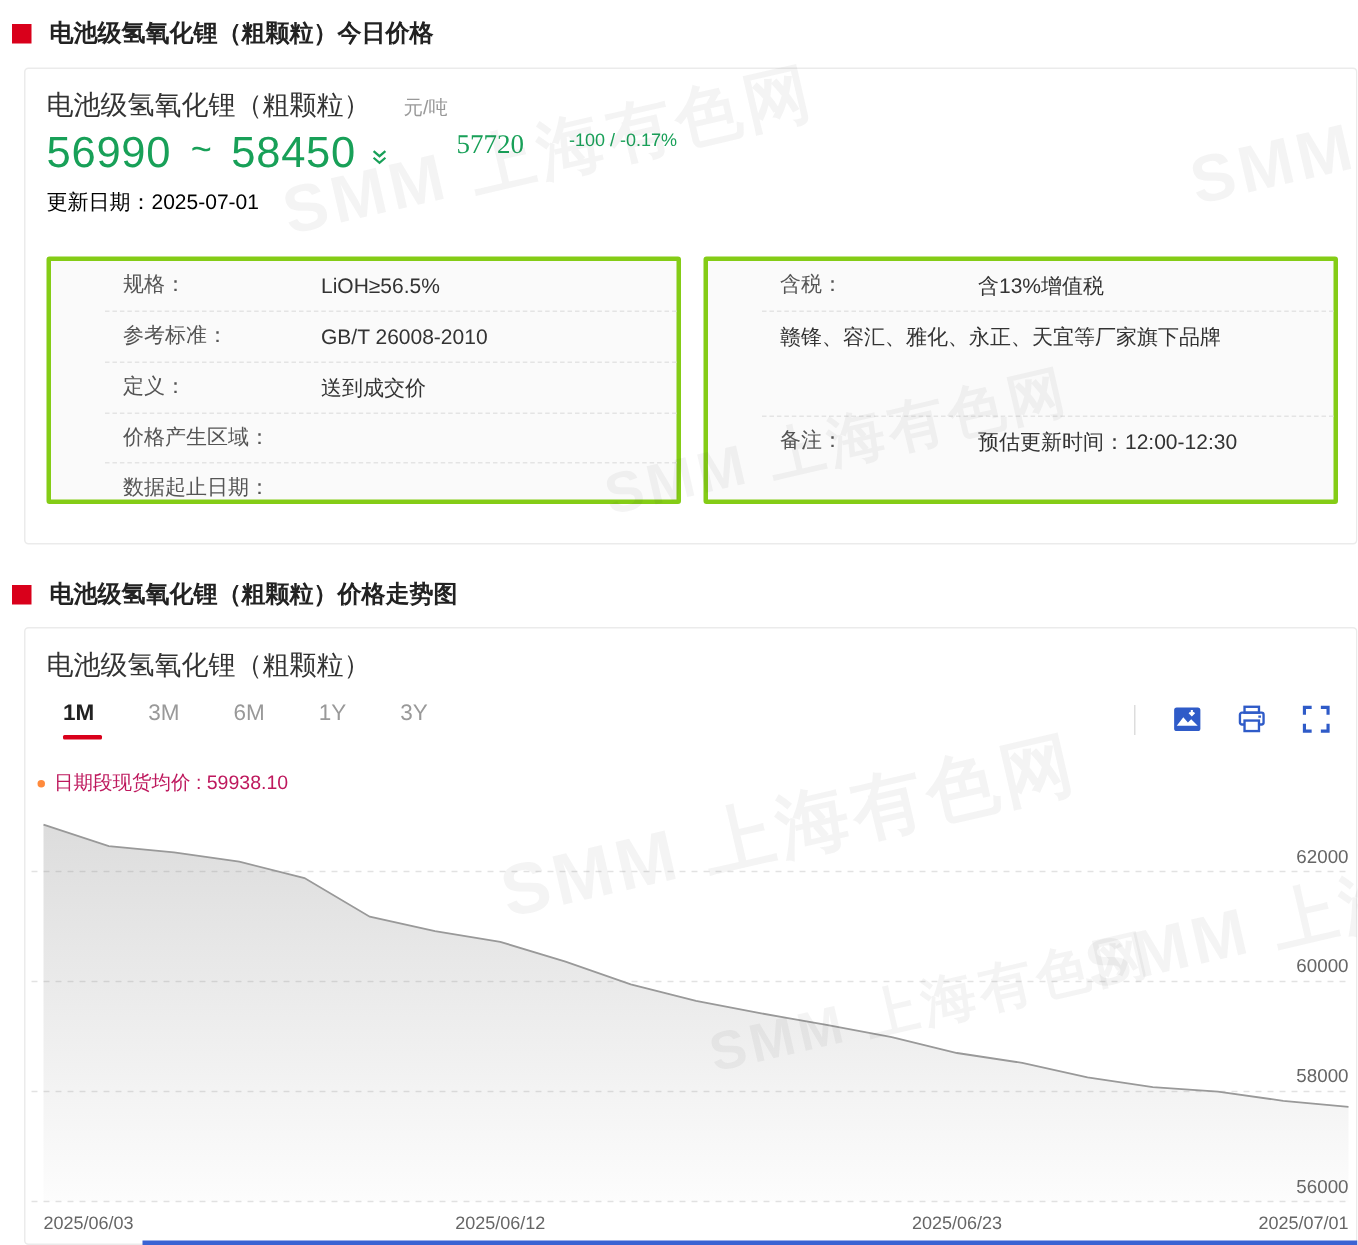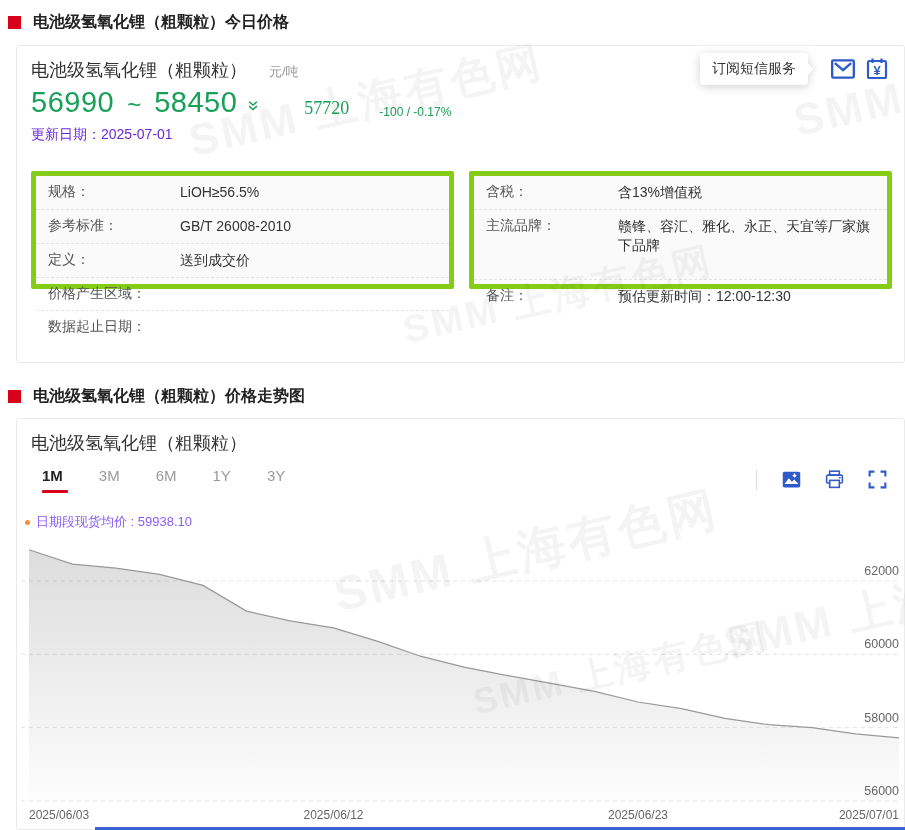--- a/index.html
+++ b/index.html
@@ -24,51 +24,51 @@
   .prod-name { font-size:18px; color:#333; }
   .prod-unit { font-size:13px; color:#999; margin-left:22px; }
   .subscribe { position:absolute; right:14px; top:7px; display:flex; align-items:center; }
   .bubble { position:relative; background:#fff; border-radius:4px; padding:7px 12px;
             font-size:14px; color:#333; box-shadow:0 2px 10px rgba(0,0,0,.18); margin-right:14px; }
   .bubble:after { content:""; position:absolute; right:-4px; top:50%; margin-top:-4px;
                   width:8px; height:8px; background:#fff; transform:rotate(45deg);
                   box-shadow:2px -2px 4px rgba(0,0,0,.06); }
   .icon-btn { width:26px; height:26px; margin-left:8px; cursor:pointer; display:flex;
               align-items:center; justify-content:center; }
-  .price-row { position:absolute; left:14px; top:40px; display:flex; align-items:flex-end; }
+  .price-row { position:absolute; left:14px; top:40px; display:flex; align-items:flex-start; }
   .price-big { font-size:29px; font-weight:500; color:#18a058; letter-spacing:0.5px; }
   .price-tilde { font-size:24px; color:#18a058; margin:0 13px; }
   .chev { align-self:center; margin-left:9px; margin-top:10px; }
   .price-avg { font-size:18px; color:#18a058; margin-left:44px;font-family:Liberation Serif, serif; }
   .price-change { font-size:12px; color:#18a058; margin-left:30px; }
-  .update-row { position:absolute; left:14px; top:80px; font-size:14px; color:#6d28d9; }
-  
-  .spec-box { position:absolute; top:125px; width:423px; height:118px;
-              background:#fafafa; border:5px solid #84cc16; border-radius:2px; }
+  .update-row { position:absolute; left:14px; top:80px; font-size:14px; color:#000000; }
+  
+  .spec-box { position:absolute; top:125px; width:423px; height:165px;
+              background:#fafafa; border:3px solid #84cc16; border-radius:2px;padding-left:36px; }
   #spec-left { left:14px; }
   #spec-right { left:452px; }
   .spec-row { display:flex; padding:7px 12px; border-bottom:1px dashed #e4e4e4; font-size:14px; }
   .spec-row:last-child { border-bottom:none;align-items:center; }
   .spec-label { width:132px; flex:none; color:#555; }
   .spec-value { flex:1; color:#333; line-height:1.35; }
   #spec-right .spec-row.tall { min-height:70px; }
   
   .chart-title { position:absolute; left:14px; top:12px; font-size:18px; color:#333; }
   .tab-row { position:absolute; left:25px; top:48px; display:flex; }
   .tab { font-size:15px; color:#999; margin-right:36px; cursor:pointer; position:relative;
          padding-bottom:9px; }
   .tab.active { color:#222; font-weight:bold; }
   .tab.active:after { content:""; position:absolute; left:0; bottom:0; width:26px; height:3px;
                       background:#d9001b; border-radius:1px; }
   .toolbar { position:absolute; right:16px; top:50px; display:flex; align-items:center; }
   .toolbar .divider { width:1px; height:20px; background:#ddd; margin-right:24px; }
   .tool-icon { width:21px; height:21px; margin-left:22px; cursor:pointer; }
   .tool-icon:first-of-type { margin-left:0; }
   .legend-row { position:absolute; left:8px; top:94px; display:flex; align-items:center;
-                font-size:13px; color:#8b5cf6; }
+                font-size:13px; color:#be185d; }
   .legend-dot { width:5px; height:5px; border-radius:50%; background:#ff8a3c; margin-right:6px; }
   #trend-svg { position:absolute; left:0; top:118px; }
   
   .wm { position:absolute; font-size:44px; font-weight:bold; color:rgba(60,60,60,0.055);
         white-space:nowrap; transform:rotate(-13deg); pointer-events:none; z-index:3;
         letter-spacing:3px; }
   
   #bottom-line { position:absolute; left:95px; top:827px; width:810px; height:3px;
                  background:#3a63d3; z-index:6; }
 </style>
@@ -79,37 +79,20 @@
   <div class="sec-square"></div>
   <div class="sec-title">电池级氢氧化锂（粗颗粒）今日价格</div>
 </div>
 
 <div id="price-card" class="card">
   <div class="prod-row">
     <span class="prod-name">电池级氢氧化锂（粗颗粒）</span>
     <span class="prod-unit">元/吨</span>
   </div>
 
-  <div class="subscribe">
-    <div class="bubble">订阅短信服务</div>
-    <div class="icon-btn">
-      <svg width="26" height="24" viewBox="0 0 24 22">
-        <rect x="2" y="3" width="20" height="16" rx="1.2" fill="none" stroke="#2f5bc8" stroke-width="2.2"></rect>
-        <path d="M4.5 5.5 L12 12 L19.5 5.5" fill="none" stroke="#2f5bc8" stroke-width="2.2"></path>
-      </svg>
-    </div>
-    <div class="icon-btn">
-      <svg width="24" height="24" viewBox="0 0 24 24">
-        <rect x="3" y="4" width="18" height="17" rx="1.5" fill="none" stroke="#2f5bc8" stroke-width="2.2"></rect>
-        <line x1="7.5" y1="1.5" x2="7.5" y2="6" stroke="#2f5bc8" stroke-width="2.2"></line>
-        <line x1="16.5" y1="1.5" x2="16.5" y2="6" stroke="#2f5bc8" stroke-width="2.2"></line>
-        <text x="12" y="18" text-anchor="middle" font-size="13" font-weight="bold" fill="#2f5bc8">¥</text>
-      </svg>
-    </div>
-  </div>
 
   <div class="price-row">
     <span class="price-big">56990</span>
     <span class="price-tilde">~</span>
     <span class="price-big">58450</span>
     <span class="chev">
       <svg width="14" height="14" viewBox="0 0 16 16">
         <path d="M3.5 3.2 L8 7 L12.5 3.2" fill="none" stroke="#18a058" stroke-width="1.7"></path>
         <path d="M3.5 8.2 L8 12 L12.5 8.2" fill="none" stroke="#18a058" stroke-width="1.7"></path>
       </svg>
@@ -140,21 +123,20 @@
       <span class="spec-label">数据起止日期：</span>
     </div>
   </div>
 
   <div id="spec-right" class="spec-box">
     <div class="spec-row">
       <span class="spec-label">含税：</span>
       <span class="spec-value">含13%增值税</span>
     </div>
     <div class="spec-row tall">
-      <span class="spec-label">主流品牌：</span>
       <span class="spec-value">赣锋、容汇、雅化、永正、天宜等厂家旗下品牌</span>
     </div>
     <div class="spec-row">
       <span class="spec-label">备注：</span>
       <span class="spec-value">预估更新时间：12:00-12:30</span>
     </div>
   </div>
 </div>
 
 <div id="sec2" class="sec-head">

